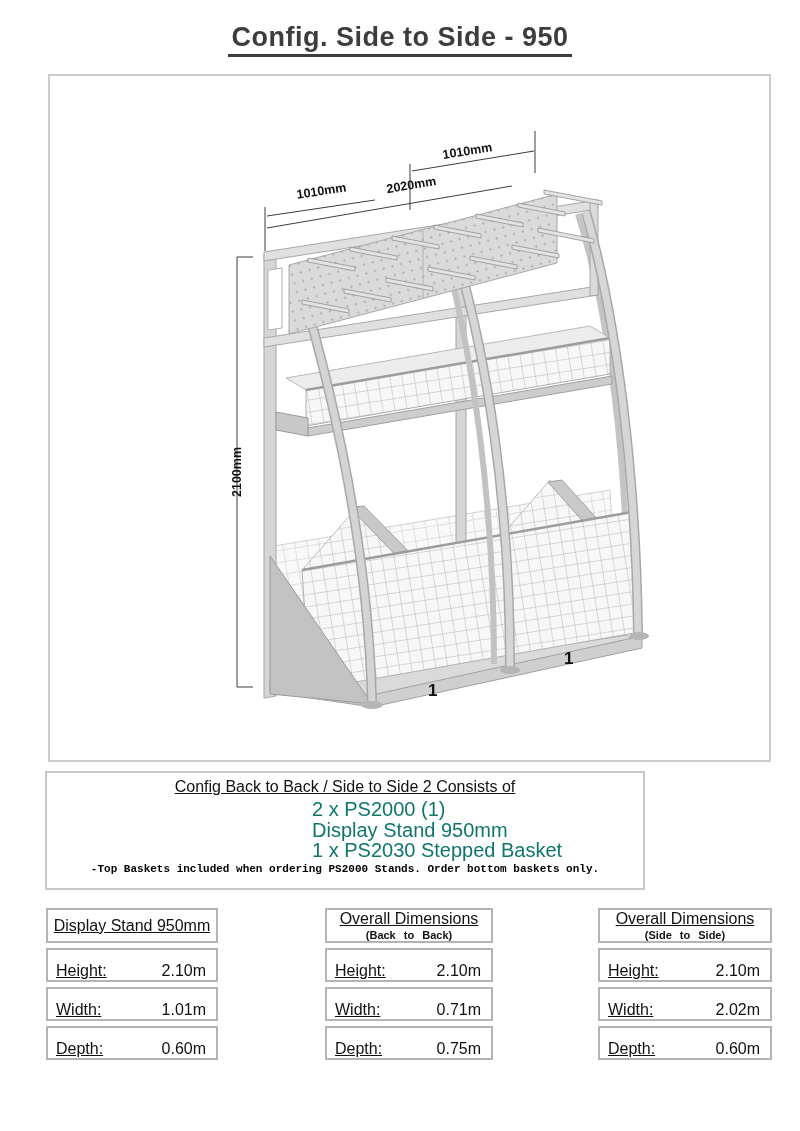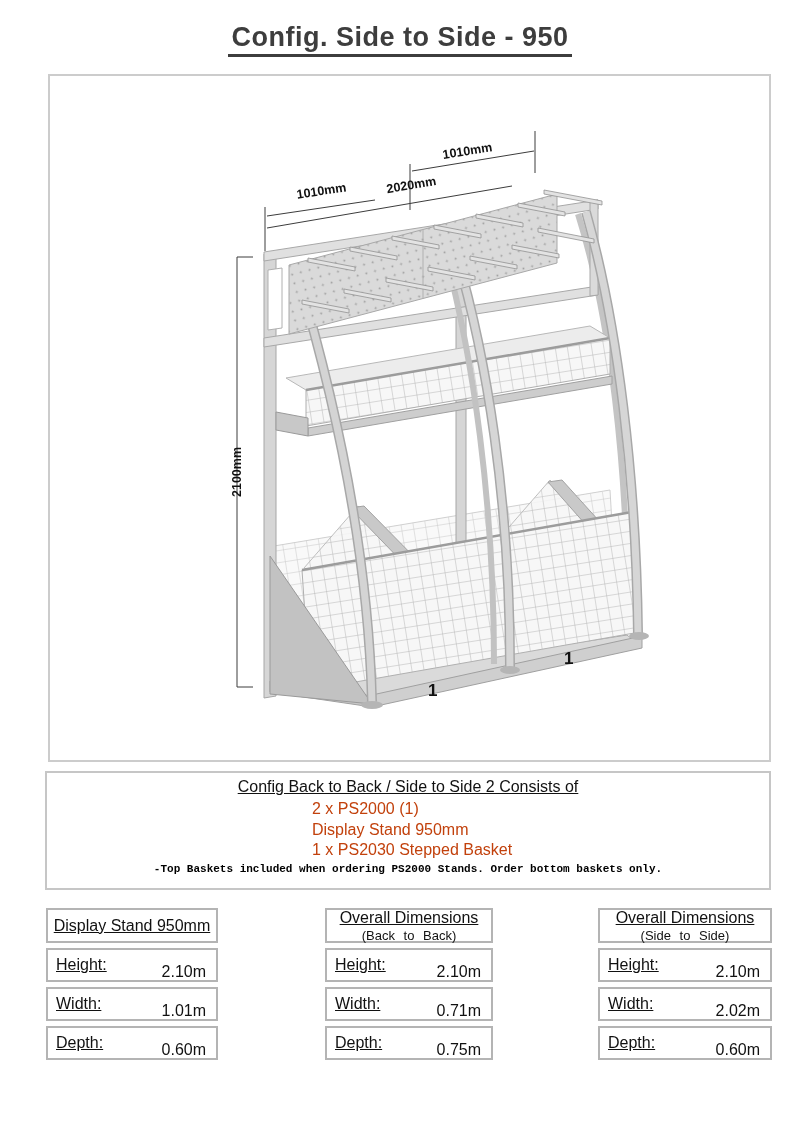--- a/index.html
+++ b/index.html
@@ -11,38 +11,38 @@
          letter-spacing:.5px;border-bottom:3px solid #3d3d3d;padding:0 3px 1px 3px;}
   
   .drawing-panel{position:absolute;left:48px;top:74px;width:723px;height:688px;
                  border:2px solid #ccc;box-sizing:border-box;background:#fff;}
   .drawing-panel svg{display:block;width:100%;height:100%;}
   .dim-text{font-family:"Liberation Sans","DejaVu Sans",sans-serif;font-size:12.5px;
             font-weight:bold;fill:#111;}
   .callout-text{font-family:"Liberation Sans","DejaVu Sans",sans-serif;font-size:17px;
             font-weight:bold;fill:#111;}
   
-  .consists-box{position:absolute;left:45px;top:771px;width:726px;height:119px;
+  .consists-box{position:absolute;left:45px;top:771px;width:600px;height:119px;
                 border:2px solid #c6c6c6;box-sizing:border-box;background:#fff;}
   .consists-heading{margin-top:5px;text-align:center;font-size:16px;line-height:18px;
                     text-decoration:underline;color:#111;}
   .consists-items{margin:3px 0 0 265px;}
-  .consists-item{font-size:16px;line-height:20.5px;color:#c2410c;}
+  .consists-item{font-size:20px;line-height:20.5px;color:#0f766e;}
   .consists-note{text-align:center;font-size:11px;font-weight:bold;margin-top:2px;color:#000;font-family:Liberation Mono, monospace;}
   
   .spec-table{position:absolute;top:908px;display:flex;flex-direction:column;gap:5px;}
   #table-0{left:46px;width:172px;}
   #table-1{left:325px;width:168px;}
   #table-2{left:598px;width:174px;}
   .spec-box{border:2px solid #b4b4b4;background:#fff;box-sizing:border-box;}
   .spec-header{height:35px;display:flex;flex-direction:column;align-items:center;justify-content:center;}
   .spec-title{font-size:16px;text-decoration:underline;color:#111;white-space:nowrap;}
-  .spec-subtitle{font-size:13px;font-weight:normal;word-spacing:5px;margin-top:1px;color:#111;}
+  .spec-subtitle{font-size:11px;font-weight:bold;word-spacing:5px;margin-top:1px;color:#111;}
   .spec-subtitle:empty{display:none;}
-  .spec-row{height:34px;display:flex;align-items:center;justify-content:space-between;
+  .spec-row{height:34px;display:flex;align-items:flex-end;justify-content:space-between;
             padding:0 10px 0 8px;}
   .row-label{font-size:16px;text-decoration:underline;}
   .row-value{font-size:16px;margin-top:14px;}
 </style>
 </head>
 <body>
 
 <div class="page">
 
   <div class="title-wrap">

